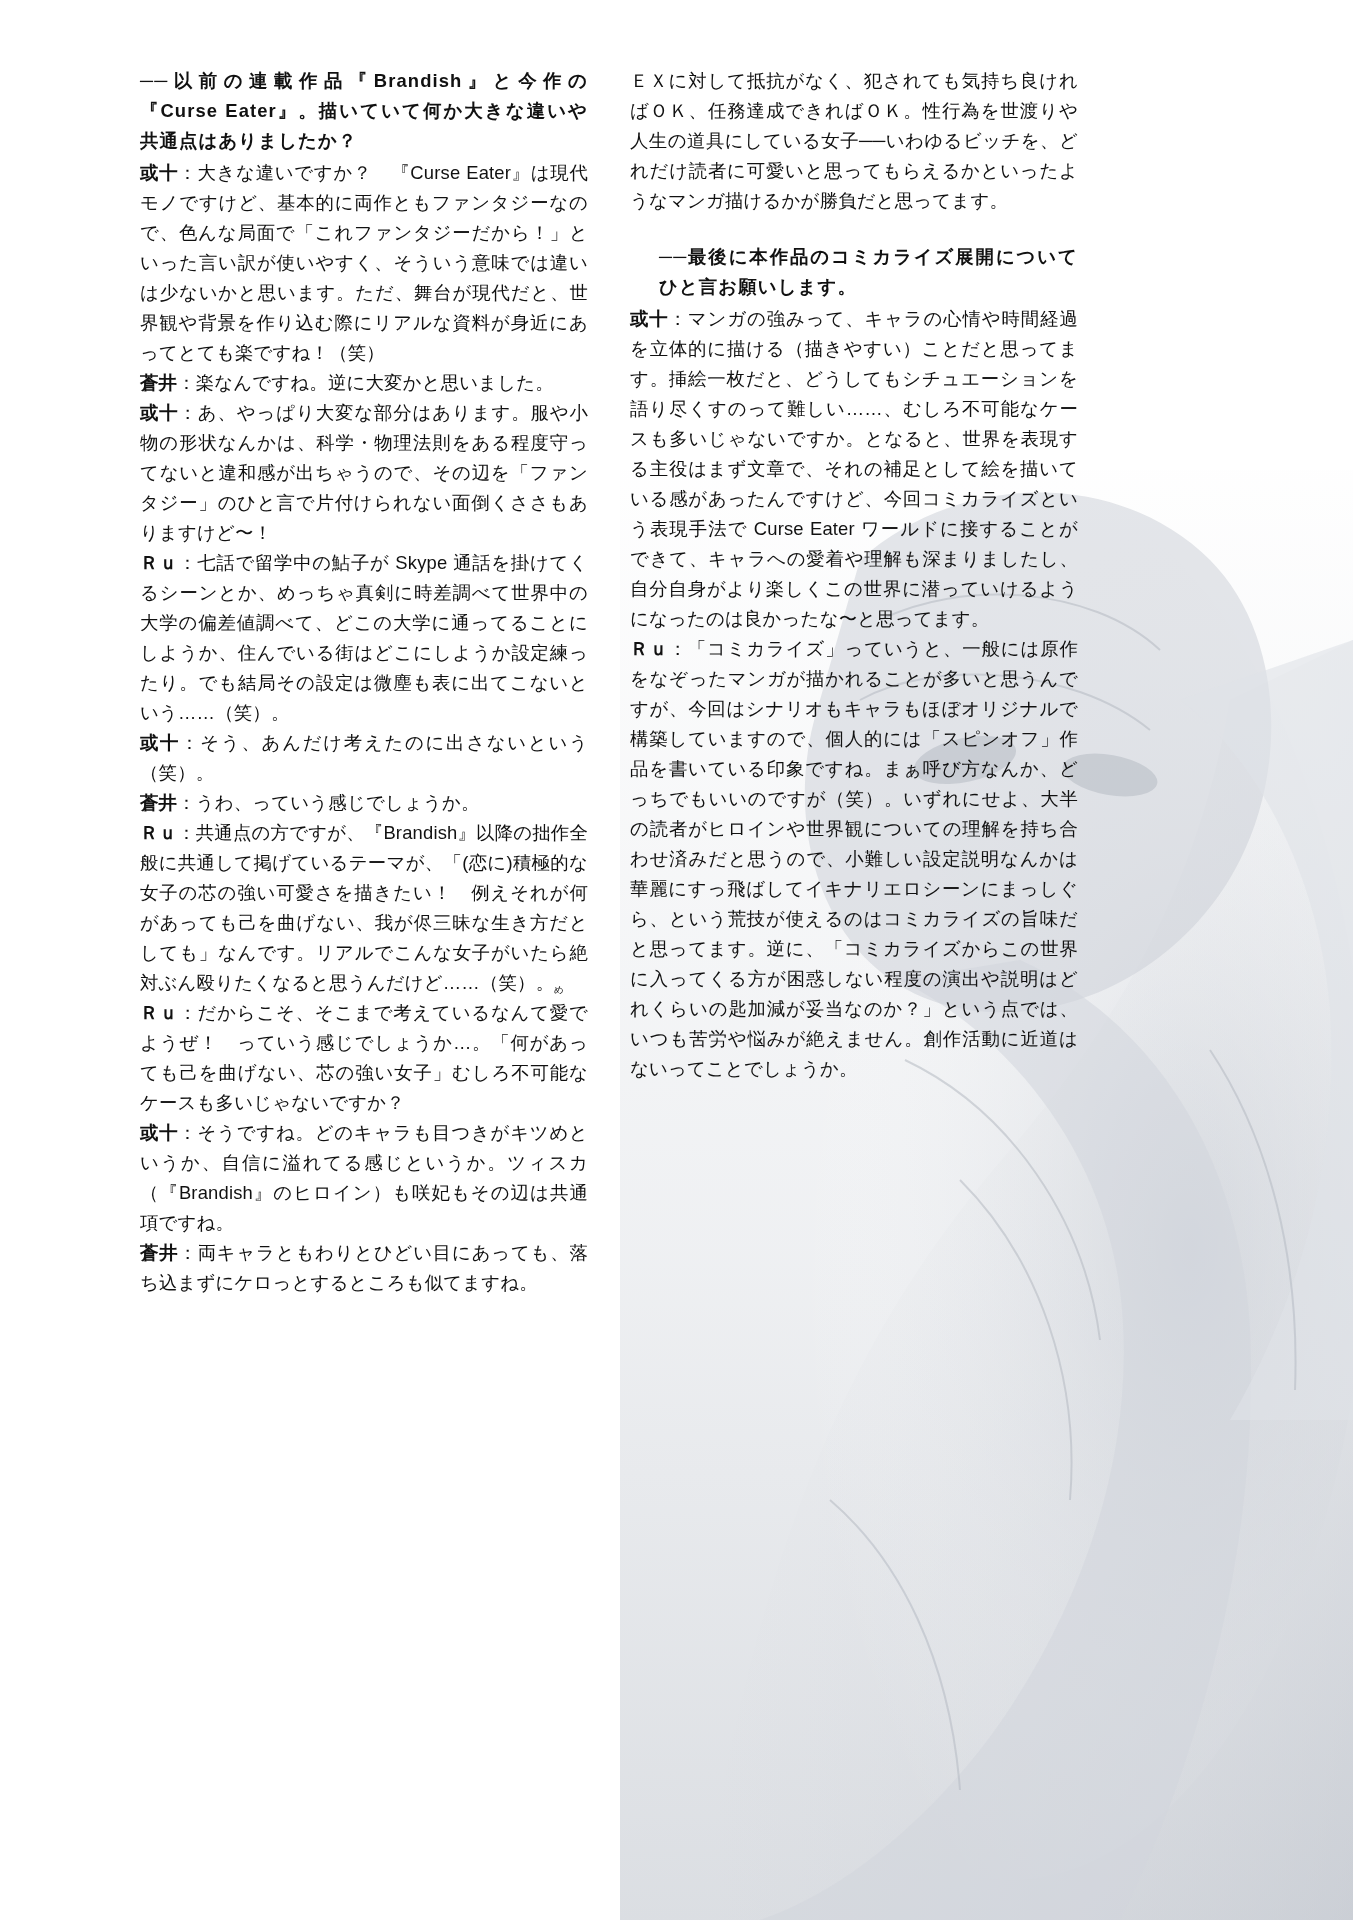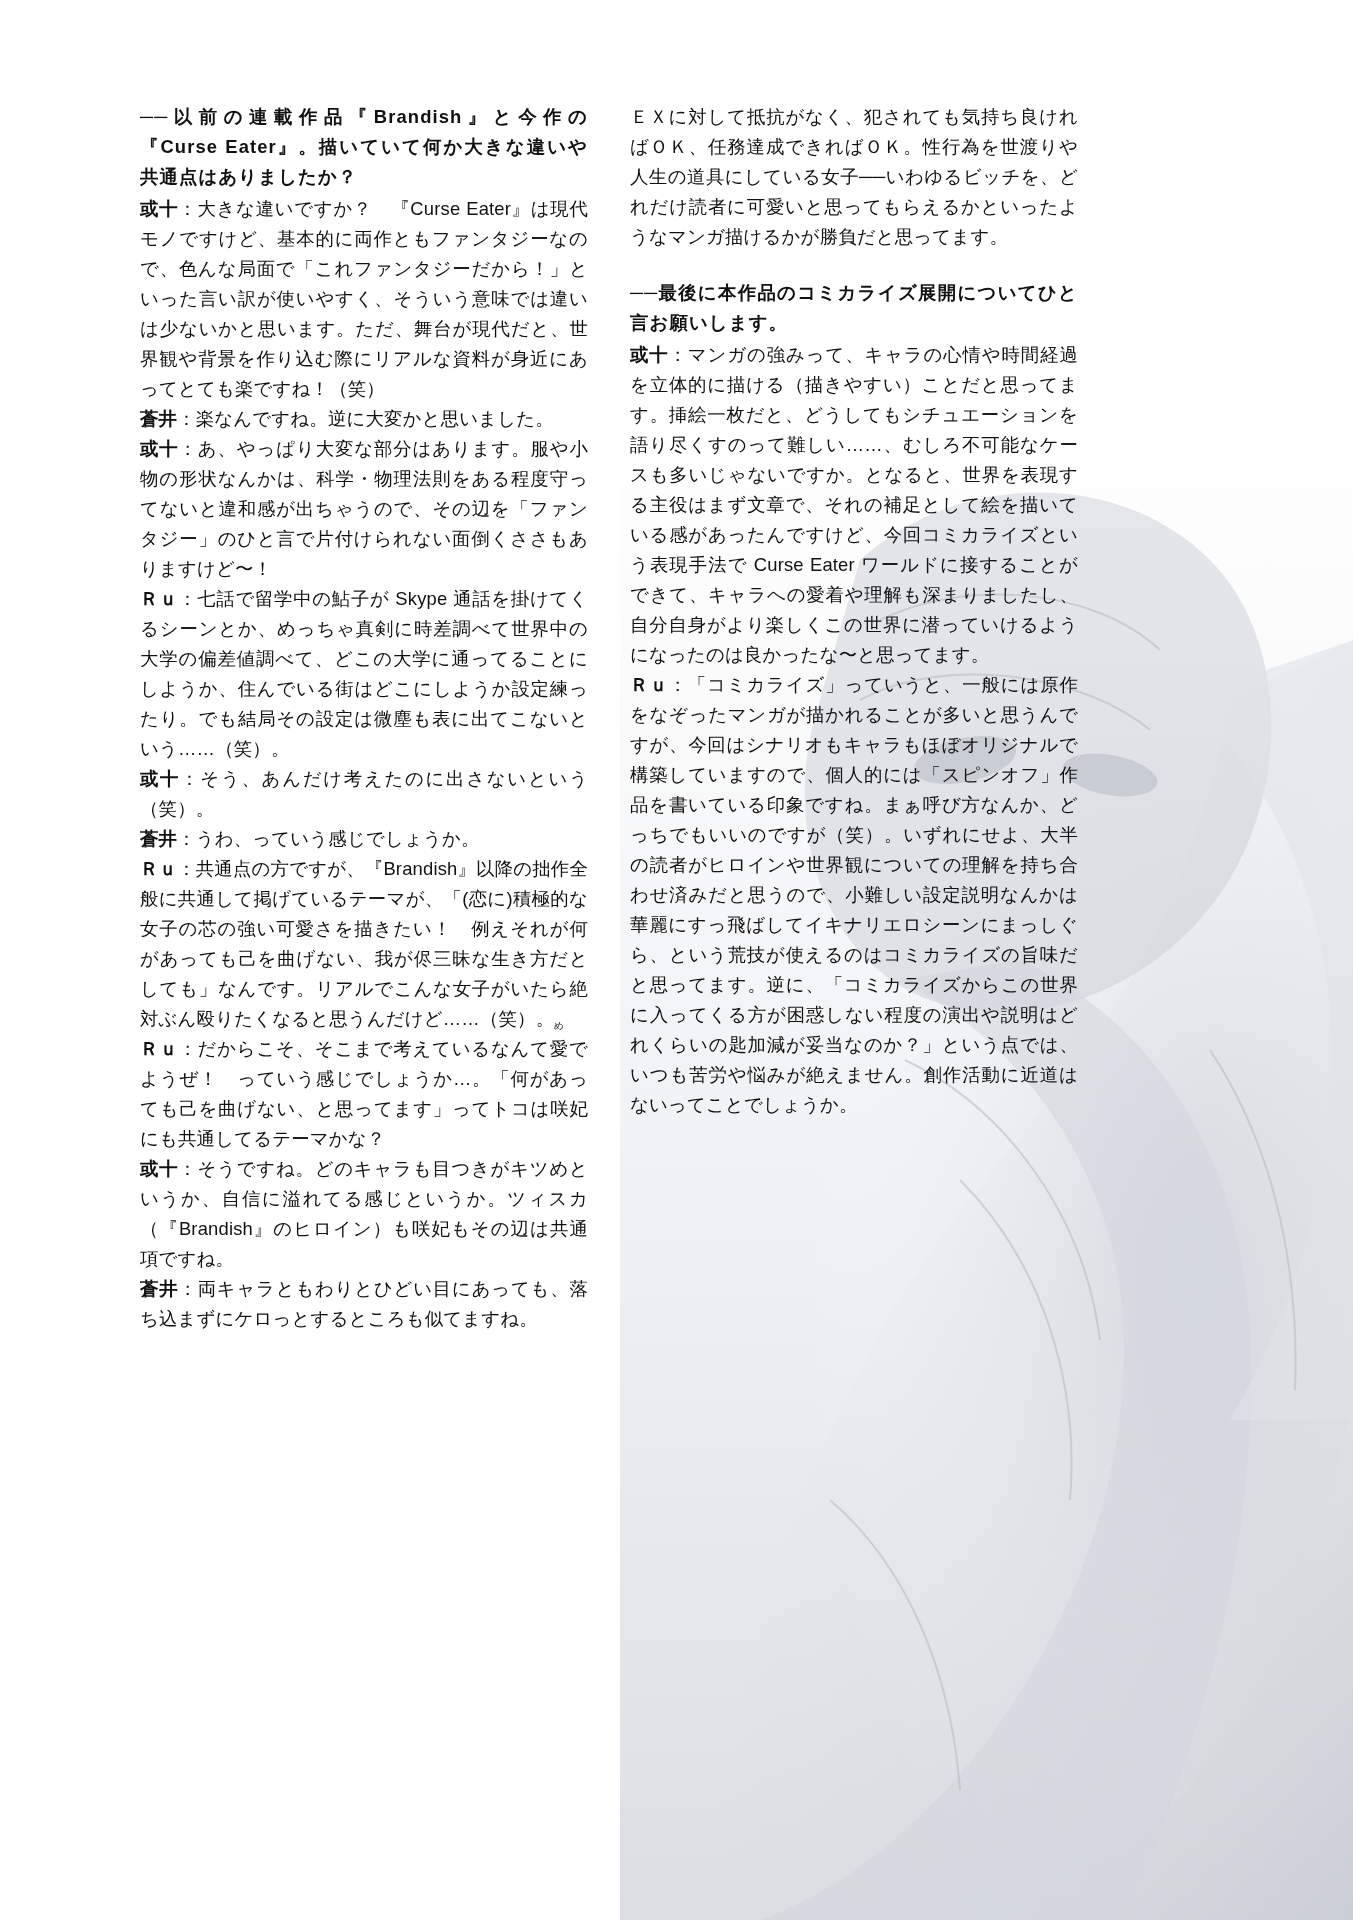--- a/index.html
+++ b/index.html
@@ -24,21 +24,21 @@
     z-index: 0;
   }
   .bg-art svg { width: 100%; height: 100%; display: block; }
 
   
   .columns {
     position: relative;
     z-index: 2;
     display: flex;
     gap: 42px;
-    padding: 102px 120px 60px 140px;
+    padding: 66px 120px 60px 140px;
     box-sizing: border-box;
     height: 100%;
   }
   .col {
     width: 448px;
     flex: 0 0 448px;
   }
   p {
     margin: 0;
     font-size: 18.4px;
@@ -47,21 +47,21 @@
     letter-spacing: 0.01em;
     text-align: justify;
     text-justify: inter-character;
     font-family: "Liberation Sans", "DejaVu Sans", sans-serif;
   }
   p.q {
     font-weight: bold;
     letter-spacing: 0.06em;
     margin-bottom: 2px;
   }
-  p.spacer-before { margin-top: 26px; }
+  p.spacer-before { margin-top: 26px; margin-left: 29px; }
   .speaker {
     font-weight: bold;
     margin-top: 36px;
   }
   .ruby-host {
     position: relative;
     display: inline-block;
   }
   .ruby-host .rb-top {
     position: absolute;
@@ -132,21 +132,21 @@
 
       <p><span class="speaker">Ｒｕ</span><span>：七話で留学中の鮎子が Skype 通話を掛けてくるシーンとか、めっちゃ真剣に時差調べて世界中の大学の偏差値調べて、どこの大学に通ってることにしようか、住んでいる街はどこにしようか設定練ったり。でも結局その設定は微塵も表に出てこないという……（笑）。</span></p>
 
       <p><span class="speaker">或十</span><span>：そう、あんだけ考えたのに出さないという（笑）。</span></p>
 
       <p><span class="speaker">蒼井</span><span>：うわ、っていう感じでしょうか。</span></p>
 
       <p><span class="speaker">Ｒｕ</span><span>：共通点の方ですが、『Brandish』以降の拙作全般に共通して掲げているテーマが、「(恋に)積極的な女子の芯の強い可愛さを描きたい！　例えそれが何があっても己を曲げない、我が侭三昧な生き方だとしても」なんです。リアルでこんな女子がいたら絶対ぶん殴りたくなると思うんだけど……（笑）。</span></p>
 
 
-      <p><span class="speaker">Ｒｕ</span><span>：だからこそ、そこまで考えているなんて</span><span class="ruby-host"><span class="rb-top">め</span><span>愛</span></span><span>でようぜ！　っていう感じでしょうか…。「何があっても己を曲げない、と思ってます」ってトコは咲妃にも共通してるテーマかな？</span></p>
+      <p><span class="speaker">Ｒｕ</span><span>：だからこそ、そこまで考えているなんて</span><span class="ruby-host"><span class="rb-top">め</span><span>愛</span></span><span>でようぜ！　っていう感じでしょうか…。「何があっても己を曲げない、芯の強い女子」むしろ不可能なケースも多いじゃないですか？</span></p>
 
 
       <p><span class="speaker">或十</span><span>：そうですね。どのキャラも目つきがキツめというか、自信に溢れてる感じというか。ツィスカ（『Brandish』のヒロイン）も咲妃もその辺は共通項ですね。</span></p>
 
       <p><span class="speaker">蒼井</span><span>：両キャラともわりとひどい目にあっても、落ち込まずにケロっとするところも似てますね。</span></p>
 
     </div>
 
     <div class="col">
 

